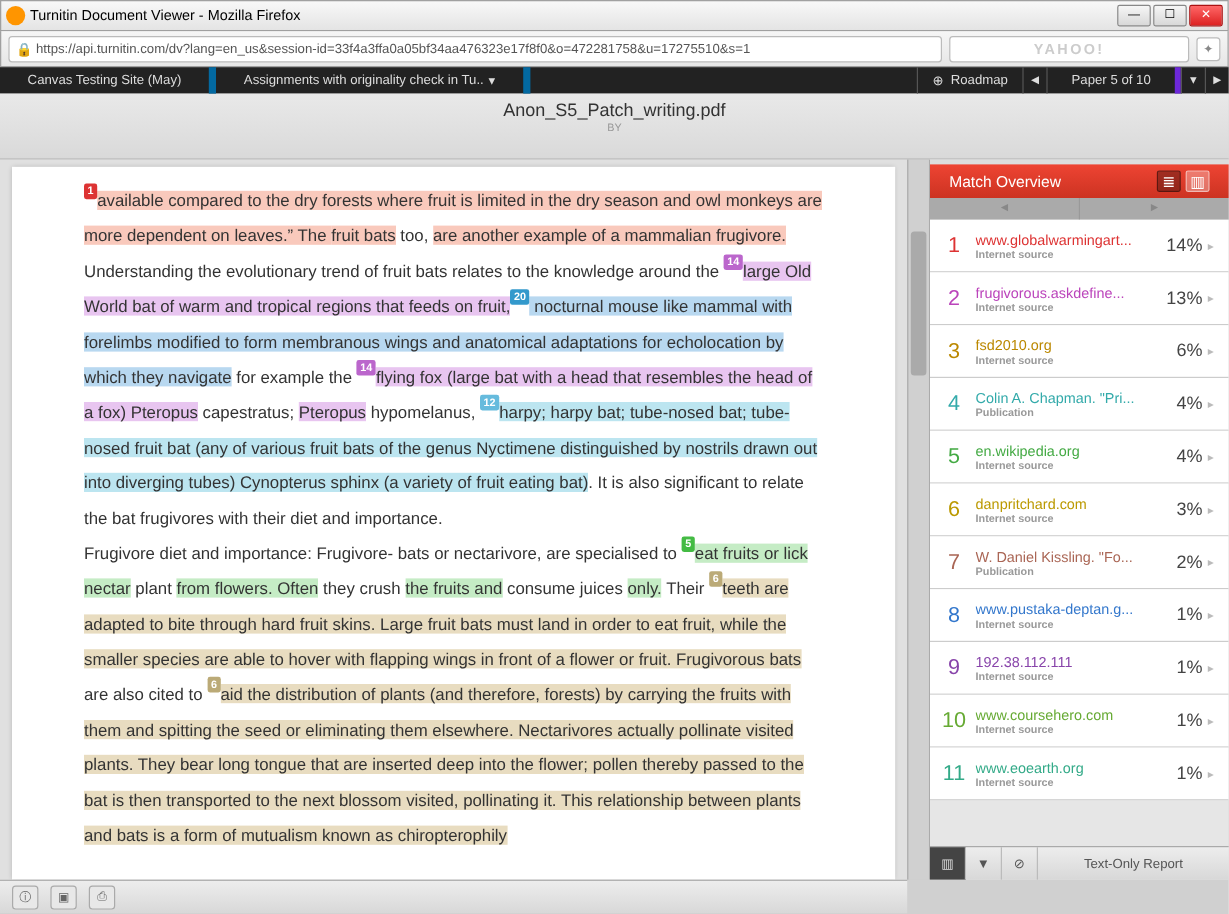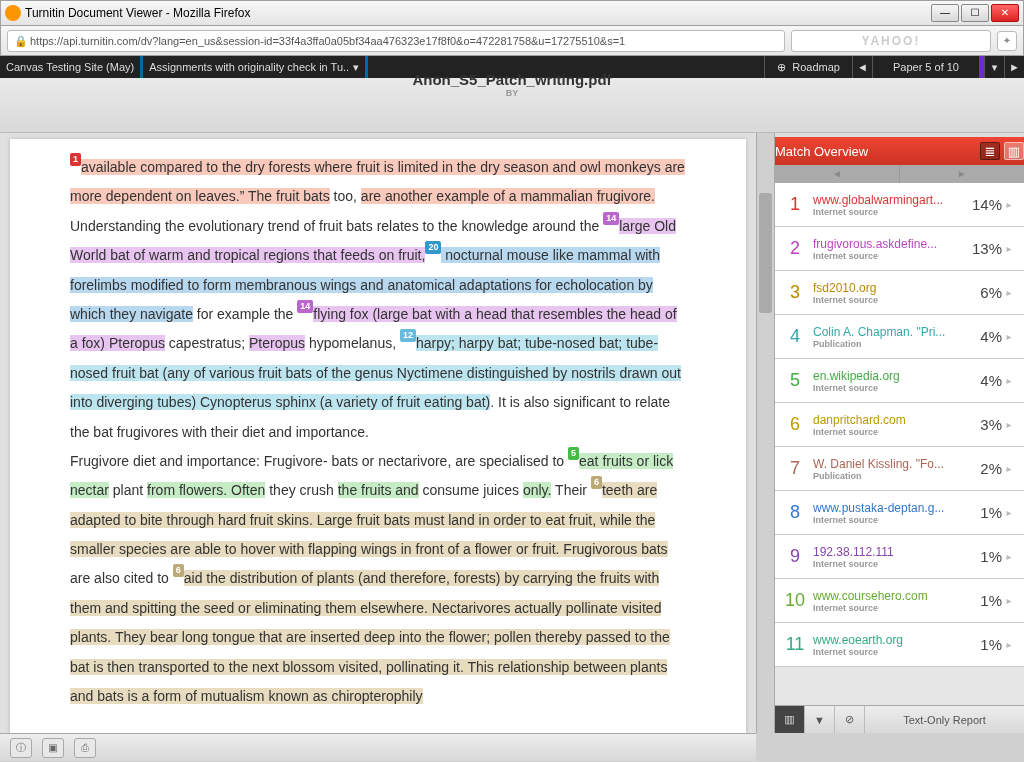--- a/index.html
+++ b/index.html
@@ -13,33 +13,33 @@
 .win-btn.close { background:linear-gradient(#f66,#d22); color:#fff; border-color:#a11; }
 
 .addr-bar { height:30px; background:linear-gradient(#f6f6f6,#e6e6e6); border:1px solid #a0a0a0; border-top:0; display:flex; align-items:center; padding:0 6px; gap:6px; }
 .addr-input { flex:1; height:22px; border:1px solid #bbb; border-radius:3px; background:#fff; display:flex; align-items:center; padding:0 6px; font-size:11px; color:#555; }
 .addr-lock { width:12px; height:12px; margin-right:4px; }
 .yahoo { height:22px; width:200px; border:1px solid #bbb; border-radius:3px; background:#fff; display:flex; align-items:center; justify-content:center; color:#ccc; font-size:12px; font-weight:bold; letter-spacing:2px; }
 .addr-extra { width:20px; height:20px; border:1px solid #bbb; border-radius:3px; background:#fff; display:flex; align-items:center; justify-content:center; font-size:10px; color:#888; }
 
 
 .strip { height:22px; background:#222; display:flex; align-items:center; font-size:11px; color:#ddd; }
-.strip .crumb { padding:0 6px; border-right:3px solid #0369a1; height:100%; display:flex; align-items:center; gap:4px; }
+.strip .crumb { padding:0 23px; border-right:6px solid #0369a1; height:100%; display:flex; align-items:center; gap:4px; }
 .strip-right { margin-left:auto; display:flex; align-items:center; height:100%; }
 .strip .roadmap { display:flex; align-items:center; gap:6px; padding:0 12px; border-left:1px solid #555; height:100%; }
 .strip .nav { width:20px; text-align:center; border-left:1px solid #555; height:100%; line-height:22px; }
 .strip .pager { padding:0 20px; border-left:1px solid #555; border-right:5px solid #6d28d9; height:100%; line-height:22px; }
 
 
 .hdr { height:55px; background:linear-gradient(#e9e9e9,#d9d9d9); border-bottom:1px solid #bbb; display:flex; align-items:center; }
 .tabs { display:flex; margin-left:10px; border-radius:4px; overflow:hidden; border:1px solid #999; }
 .tab { padding:6px 16px; font-size:11px; color:#444; background:linear-gradient(#c4c4c4,#a8a8a8); border-right:1px solid #999; }
 .tab:last-child { border-right:0; }
 .tab.active { background:linear-gradient(#e63,#c32); color:#fff; }
-.doc-title { position:absolute; left:50%; transform:translateX(-50%); text-align:center; top:71px;font-weight:bold;}
+.doc-title { position:absolute; left:50%; transform:translateX(-50%); text-align:center; top:84px;}
 .doc-title .t { font-size:15px; color:#333; }
 .doc-title .by { font-size:9px; color:#999; }
 .hdr-right { margin-left:auto; display:flex; align-items:center; height:100%; }
 .hdr-logo { padding:0 18px; font-style:italic; font-size:18px; color:#888; display:flex; align-items:center; gap:3px; }
 .metric { border-left:1px solid #bbb; width:90px; text-align:center; height:100%;display:flex;flex-direction:column;justify-content:center; }
 .metric .big { font-size:22px; color:#444; }
 .metric .sml { font-size:8px; color:#999; letter-spacing:1px; }
 
 
 .body { display:flex; height:600px; }
@@ -58,21 +58,21 @@
 .h1 { background:#f9c9bc; }
 .h14 { background:#e8c5f0; }
 .h20 { background:#b8d8f0; }
 .h12 { background:#bce5f0; }
 .h5 { background:#c5ecc5; }
 .h6 { background:#e8dcc0; }
 
 
 .panel { width:250px; background:#e6e6e6; border-left:1px solid #aaa; display:flex; flex-direction:column; }
 .panel-hdr { padding-top:4px; background:#ddd; }
-.mo-bar { height:28px; background:linear-gradient(#e43,#c32); color:#fff; display:flex; align-items:center; padding:0 0; font-size:13px; }
+.mo-bar { height:28px; background:linear-gradient(#e43,#c32); color:#fff; display:flex; align-items:center; padding:0 16px; font-size:13px; }
 .mo-bar .btns { margin-left:auto; display:flex; gap:4px; }
 .mo-bar .mbtn { width:20px; height:18px; background:rgba(255,255,255,.3); border:1px solid rgba(255,255,255,.5); border-radius:2px; display:flex; align-items:center; justify-content:center; }
 .mo-bar .mbtn.sel { background:rgba(0,0,0,.3); border-color:rgba(0,0,0,.4); }
 .mo-nav { height:18px; background:#aaa; display:flex; }
 .mo-nav .arr { flex:1; text-align:center; font-size:10px; color:#888; line-height:18px; }
 .mo-nav .arr:first-child { border-right:1px solid #999; }
 
 .sources { flex:1; overflow:hidden; }
 .src { height:44px; background:#fff; border-bottom:1px solid #ccc; display:flex; align-items:center; padding:0 8px; }
 .src .num { width:24px; font-size:18px; text-align:center; }

